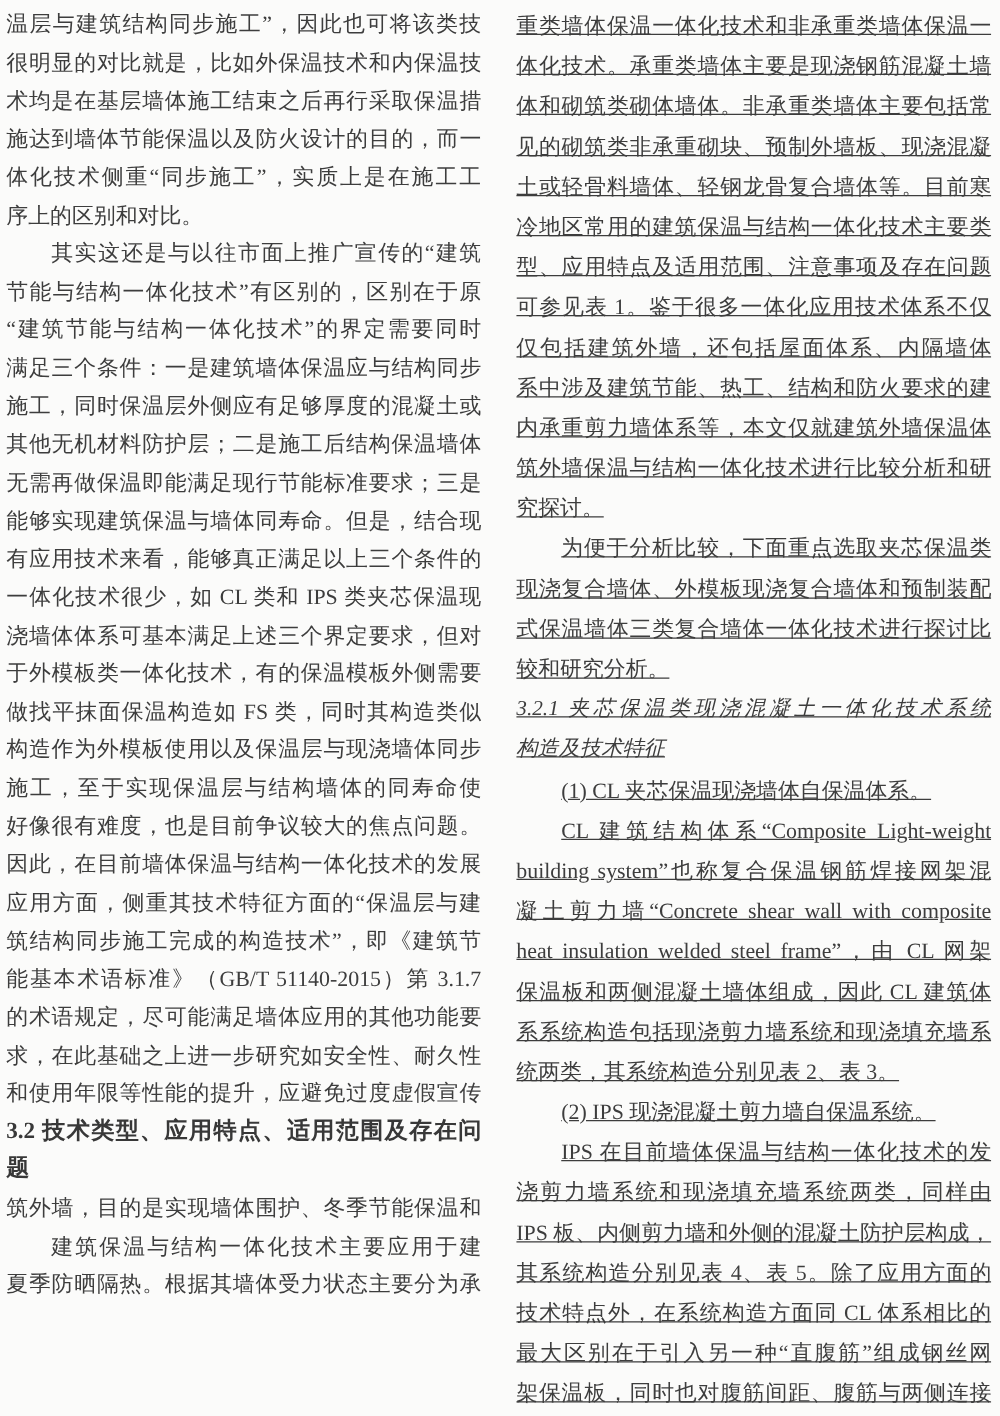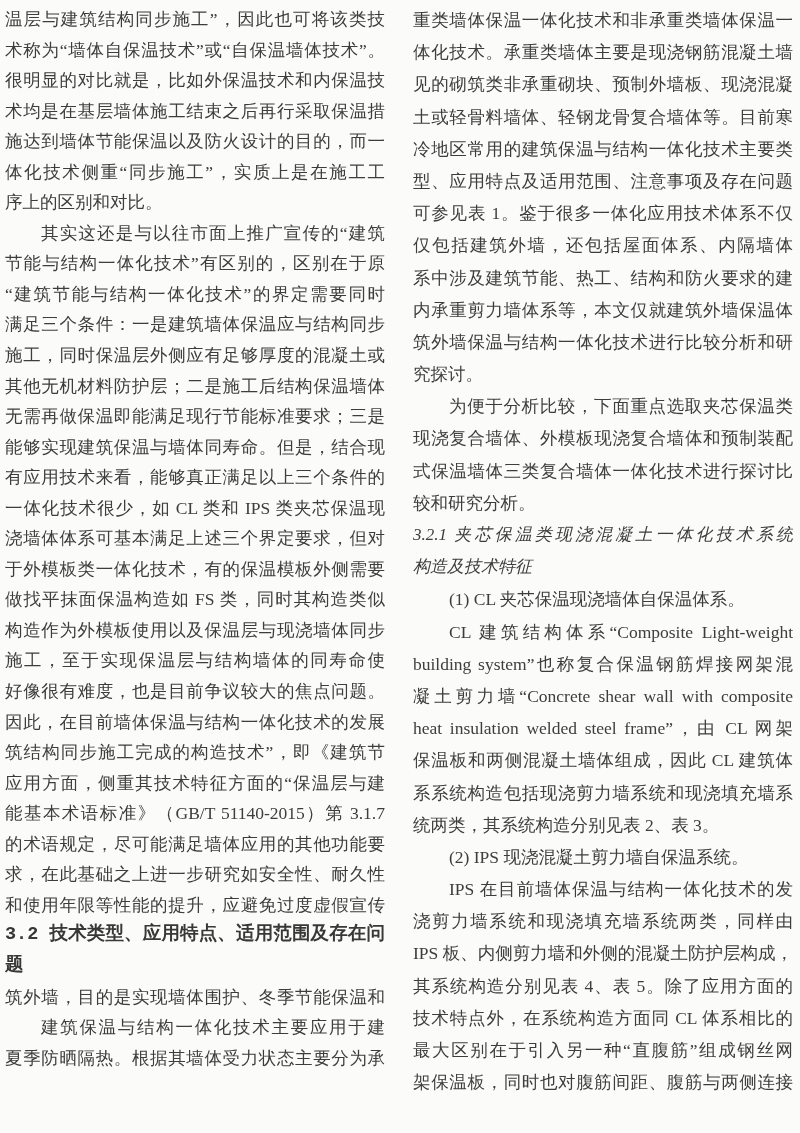--- a/index.html
+++ b/index.html
@@ -24,41 +24,40 @@
     width: 380px;
     flex: 0 0 380px;
   }
   .ln {
     text-align: justify;
     text-align-last: justify;
     font-size: 17.5px;
     overflow: hidden;
   }
   .col0 .ln { height: 30.55px; line-height: 30.55px; }
-  .col1 .ln { height: 32.2px;  line-height: 32.2px;  }
+  .col1 .ln { height: 32.2px;  line-height: 32.2px; text-decoration: underline;  }
   .ln.noStretch { text-align-last: left; }
   .ln.indent { text-indent: 36px; }
   .ln.hb {
-    font-family: Liberation Mono, monospace;
+    font-family: Liberation Serif, serif;
     font-weight: 700;
     font-size: 18.5px;
     color: #383838;
   }
   .ln.hi {
     font-style: italic;
     font-size: 17px;
   }
 </style>
 </head>
 <body>
 
 <div class="page">
   <div class="col col0">
       <div class="ln">温层与建筑结构同步施工”，因此也可将该类技</div>
-      <div class="ln">术称为“墙体自保温技术”或“自保温墙体技术”。</div>
       <div class="ln">很明显的对比就是，比如外保温技术和内保温技</div>
       <div class="ln">术均是在基层墙体施工结束之后再行采取保温措</div>
       <div class="ln">施达到墙体节能保温以及防火设计的目的，而一</div>
       <div class="ln">体化技术侧重“同步施工”，实质上是在施工工</div>
       <div class="ln noStretch">序上的区别和对比。</div>
       <div class="ln indent">其实这还是与以往市面上推广宣传的“建筑</div>
       <div class="ln">节能与结构一体化技术”有区别的，区别在于原</div>
       <div class="ln">“建筑节能与结构一体化技术”的界定需要同时</div>
       <div class="ln">满足三个条件：一是建筑墙体保温应与结构同步</div>
       <div class="ln">施工，同时保温层外侧应有足够厚度的混凝土或</div>
@@ -67,35 +66,36 @@
       <div class="ln">能够实现建筑保温与墙体同寿命。但是，结合现</div>
       <div class="ln">有应用技术来看，能够真正满足以上三个条件的</div>
       <div class="ln">一体化技术很少，如 CL 类和 IPS 类夹芯保温现</div>
       <div class="ln">浇墙体体系可基本满足上述三个界定要求，但对</div>
       <div class="ln">于外模板类一体化技术，有的保温模板外侧需要</div>
       <div class="ln">做找平抹面保温构造如 FS 类，同时其构造类似</div>
       <div class="ln">构造作为外模板使用以及保温层与现浇墙体同步</div>
       <div class="ln">施工，至于实现保温层与结构墙体的同寿命使用，</div>
       <div class="ln">好像很有难度，也是目前争议较大的焦点问题。</div>
       <div class="ln">因此，在目前墙体保温与结构一体化技术的发展</div>
+      <div class="ln">应用方面，侧重其技术特征方面的“保温层与建</div>
       <div class="ln">筑结构同步施工完成的构造技术”，即《建筑节</div>
-      <div class="ln">应用方面，侧重其技术特征方面的“保温层与建</div>
       <div class="ln">能基本术语标准》（GB/T 51140-2015）第 3.1.7</div>
       <div class="ln">的术语规定，尽可能满足墙体应用的其他功能要</div>
       <div class="ln">求，在此基础之上进一步研究如安全性、耐久性</div>
       <div class="ln">和使用年限等性能的提升，应避免过度虚假宣传</div>
       <div class="ln hb">3.2 技术类型、应用特点、适用范围及存在问</div>
       <div class="ln hb noStretch">题</div>
       <div class="ln">筑外墙，目的是实现墙体围护、冬季节能保温和</div>
       <div class="ln indent">建筑保温与结构一体化技术主要应用于建</div>
       <div class="ln">夏季防晒隔热。根据其墙体受力状态主要分为承</div>
     </div>
   <div class="col col1">
       <div class="ln">重类墙体保温一体化技术和非承重类墙体保温一</div>
       <div class="ln">体化技术。承重类墙体主要是现浇钢筋混凝土墙</div>
+      <div class="ln">体和砌筑类砌体墙体。非承重类墙体主要包括常</div>
       <div class="ln">见的砌筑类非承重砌块、预制外墙板、现浇混凝</div>
       <div class="ln">土或轻骨料墙体、轻钢龙骨复合墙体等。目前寒</div>
       <div class="ln">冷地区常用的建筑保温与结构一体化技术主要类</div>
       <div class="ln">型、应用特点及适用范围、注意事项及存在问题</div>
       <div class="ln">可参见表 1。鉴于很多一体化应用技术体系不仅</div>
       <div class="ln">仅包括建筑外墙，还包括屋面体系、内隔墙体系、</div>
       <div class="ln">系中涉及建筑节能、热工、结构和防火要求的建</div>
       <div class="ln">内承重剪力墙体系等，本文仅就建筑外墙保温体</div>
       <div class="ln">筑外墙保温与结构一体化技术进行比较分析和研</div>
       <div class="ln noStretch">究探讨。</div>

